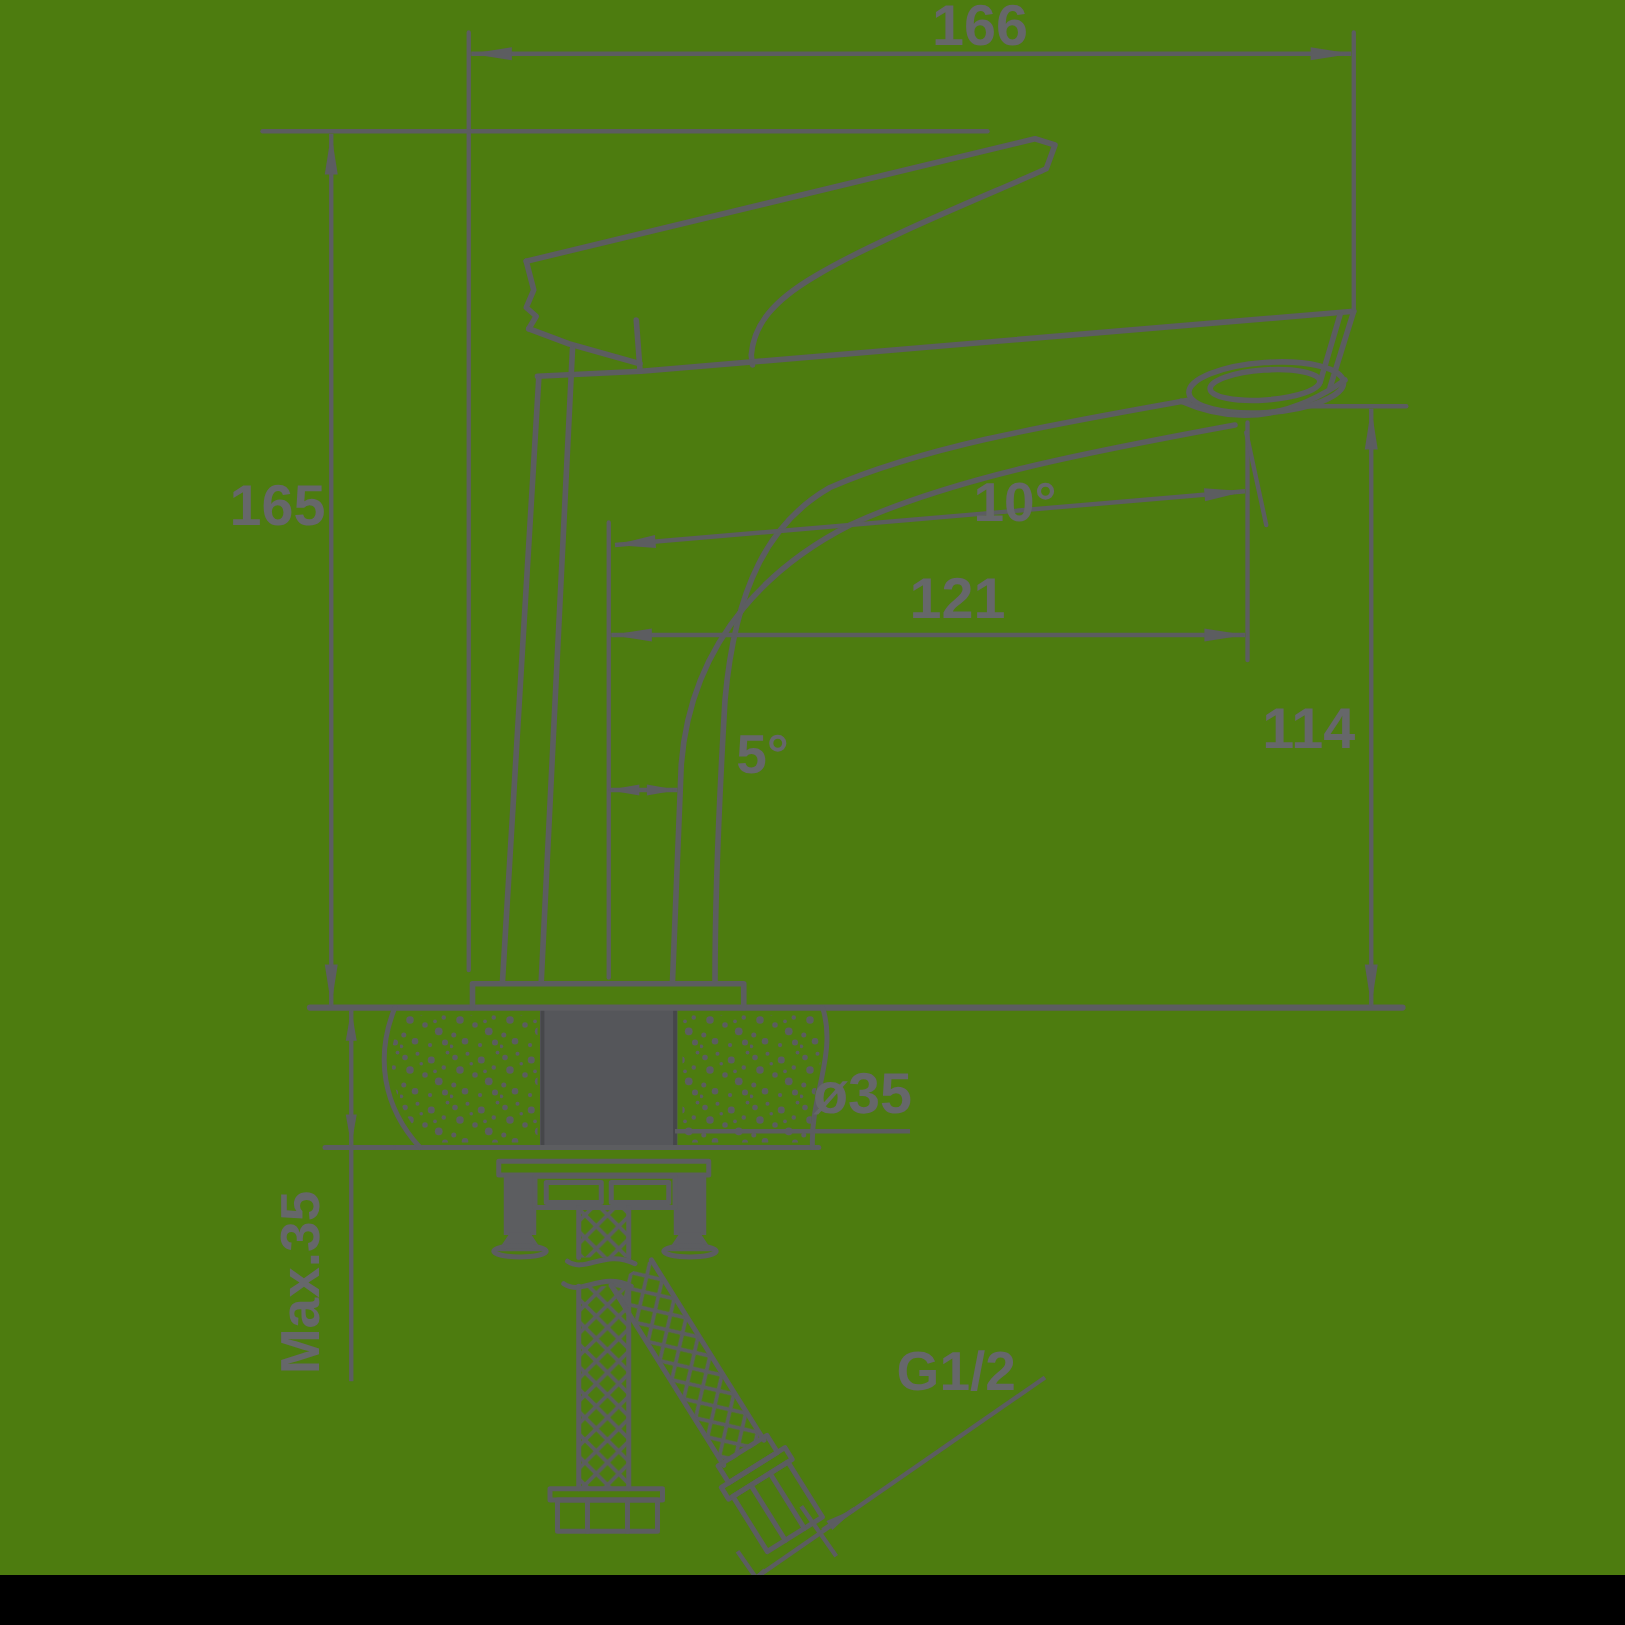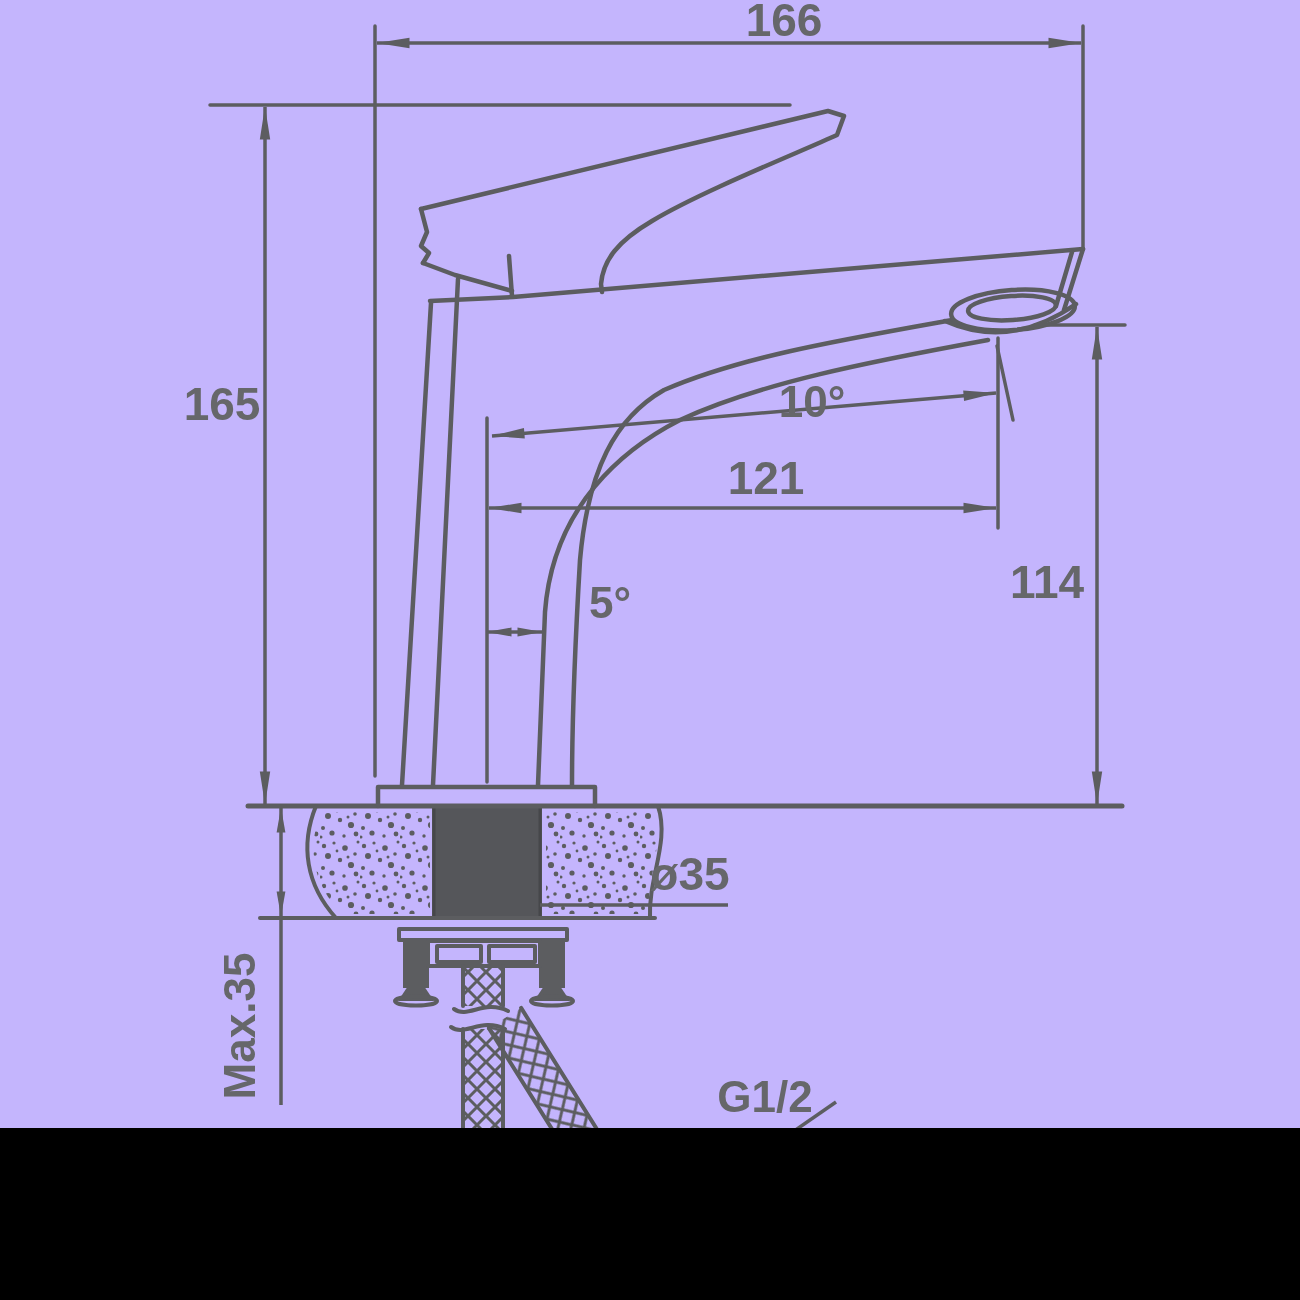--- a/index.html
+++ b/index.html
@@ -1,17 +1,17 @@
 <!DOCTYPE html>
 <html><head>
 <meta charset="utf-8">
 <style>
   html,body{margin:0;padding:0;background:#000;}
   .stage{
-    position:relative;width:1300px;height:1128px;background:#c4b5fd;
+    position:relative;width:1300px;height:1260px;background:#4d7c0f;
     font-family:"Liberation Sans", sans-serif;
     overflow:hidden;
   }
   svg{display:block}
   text{
     font-family:"Liberation Sans","DejaVu Sans",sans-serif;
     font-weight:700;
     fill:#66676a;
   }
   .dim-num{font-size:46px;}

